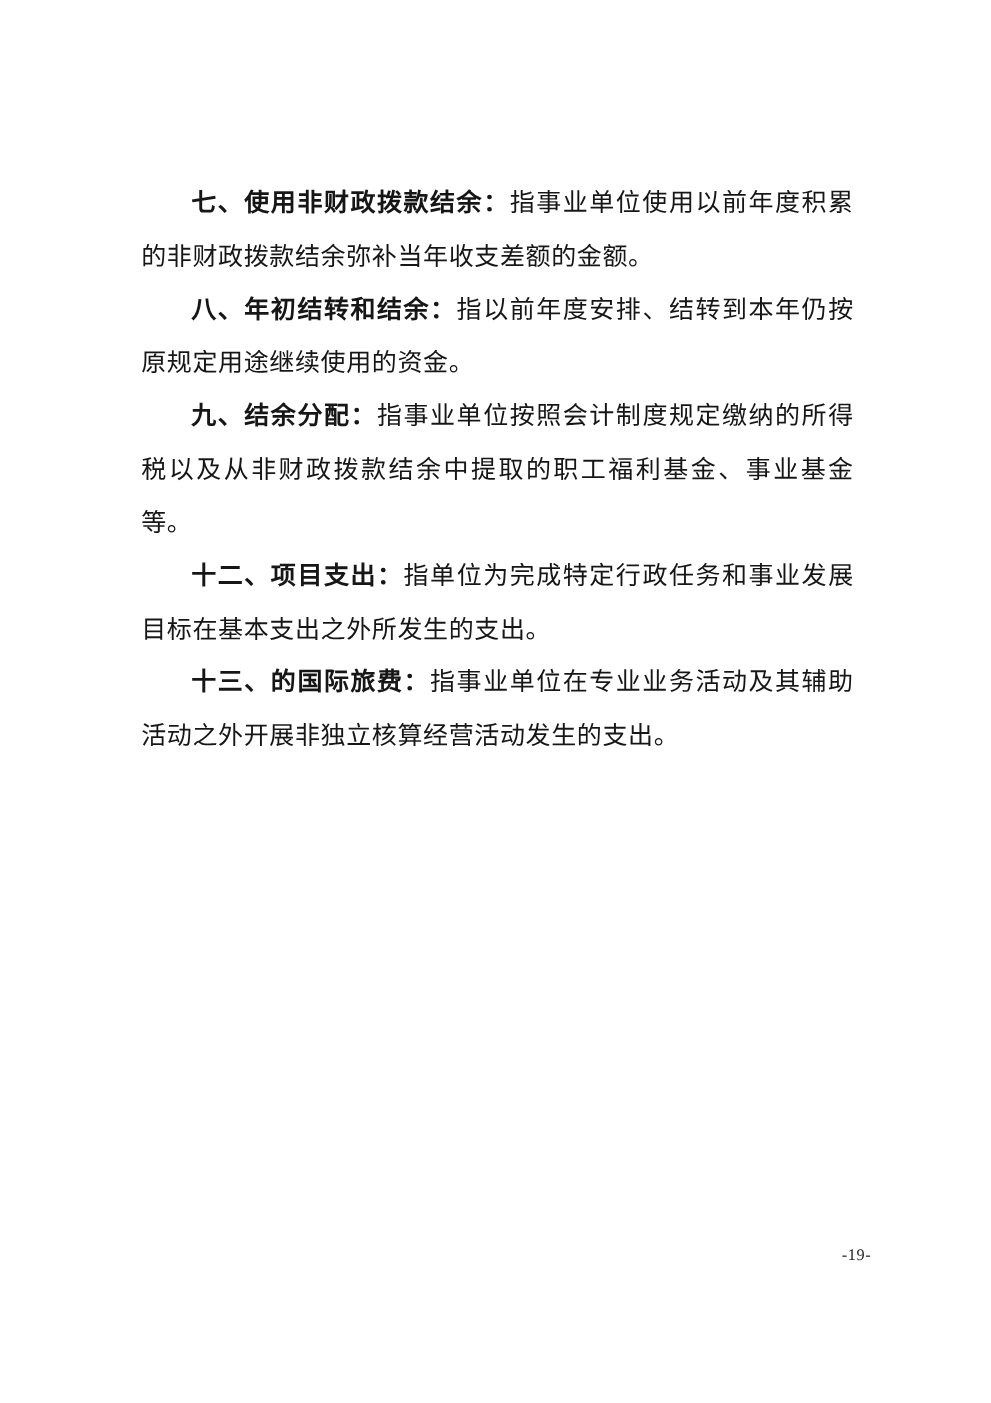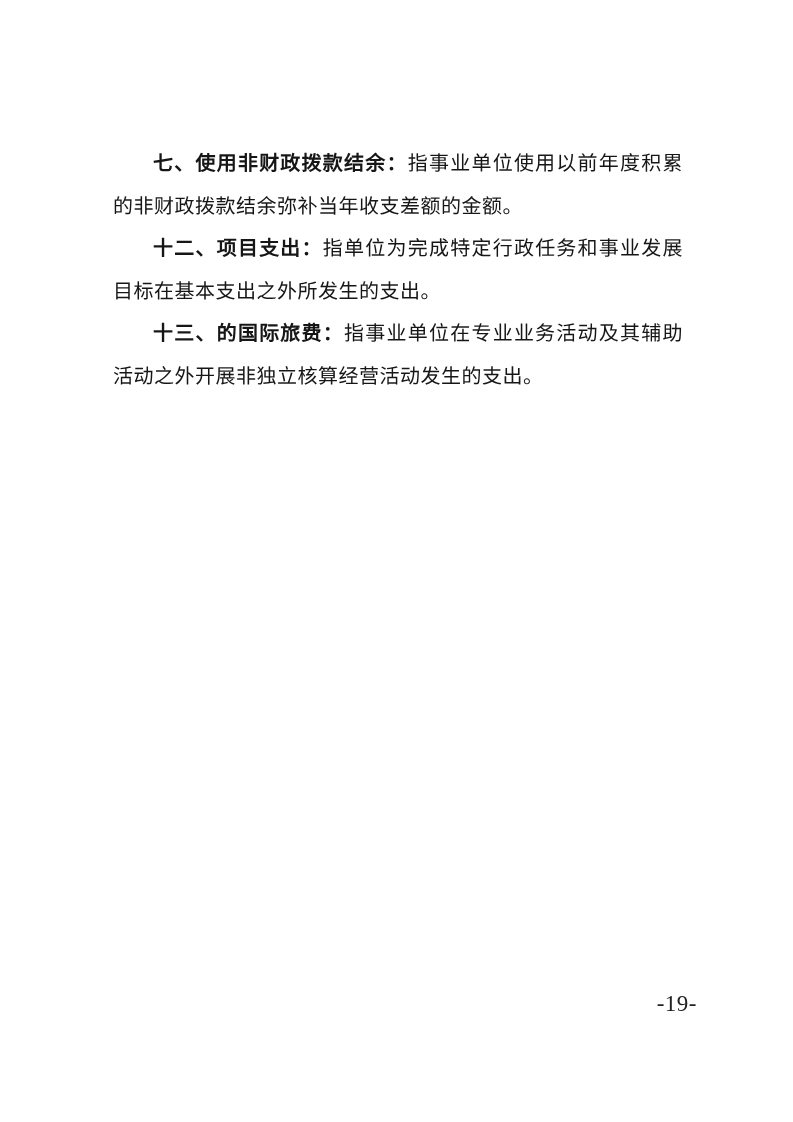--- a/index.html
+++ b/index.html
@@ -31,36 +31,38 @@
     padding: 0;
     text-indent: 2em;
   }
   .term-title {
     font-weight: 700;
   }
   .page-number {
     position: absolute;
     top: 992px;
     right: 96px;
-    font-size: 23px;
+    font-size: 13px;
     line-height: 24px;
     letter-spacing: 0.5px;
     color: #222222;
     font-family: "Liberation Serif", "DejaVu Serif", serif;
   }
 </style>
 </head>
 <body>
 
 <div class="page">
   <div class="content">
 
     <p class="para"><span class="term-title">七、使用非财政拨款结余：</span><span>指事业单位使用以前年度积累的非财政拨款结余弥补当年收支差额的金额。</span></p>
 
+    <p class="para"><span class="term-title">八、年初结转和结余：</span><span>指以前年度安排、结转到本年仍按原规定用途继续使用的资金。</span></p>
 
+    <p class="para"><span class="term-title">九、结余分配：</span><span>指事业单位按照会计制度规定缴纳的所得税以及从非财政拨款结余中提取的职工福利基金、事业基金等。</span></p>
 
 
 
     <p class="para"><span class="term-title">十二、项目支出：</span><span>指单位为完成特定行政任务和事业发展目标在基本支出之外所发生的支出。</span></p>
 
     <p class="para"><span class="term-title">十三、的国际旅费：</span><span>指事业单位在专业业务活动及其辅助活动之外开展非独立核算经营活动发生的支出。</span></p>
 
 
   </div>
 

